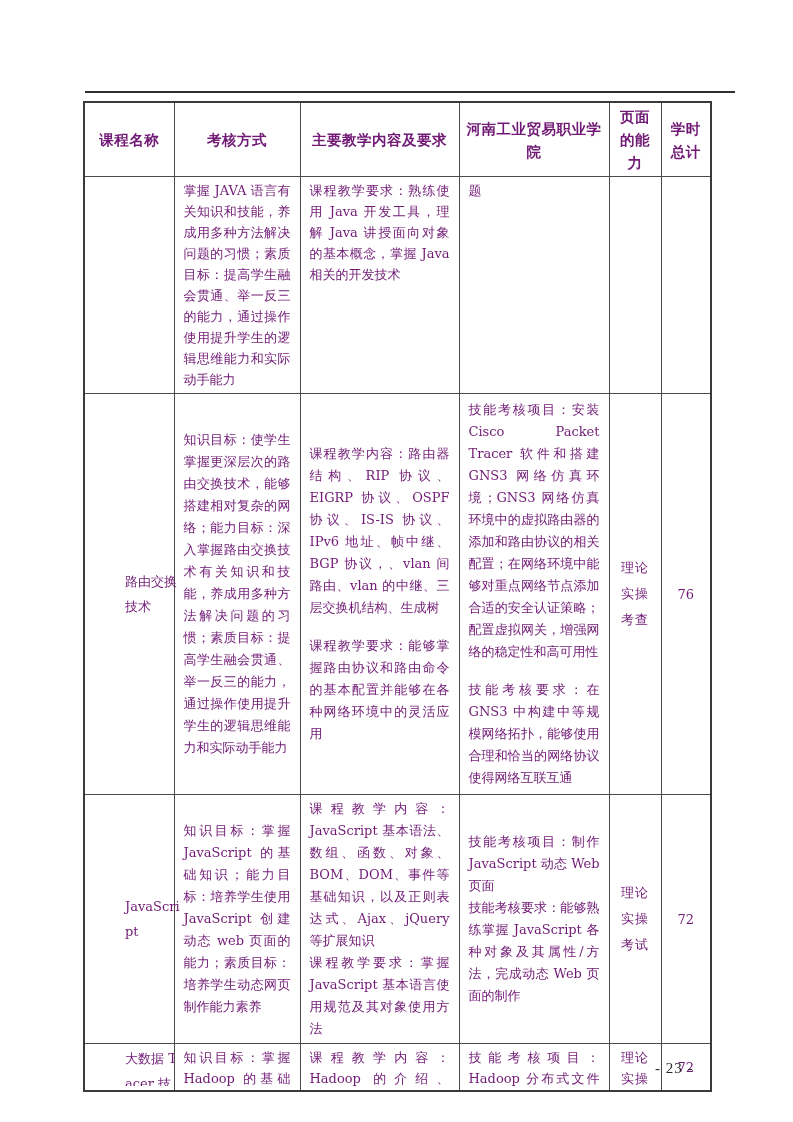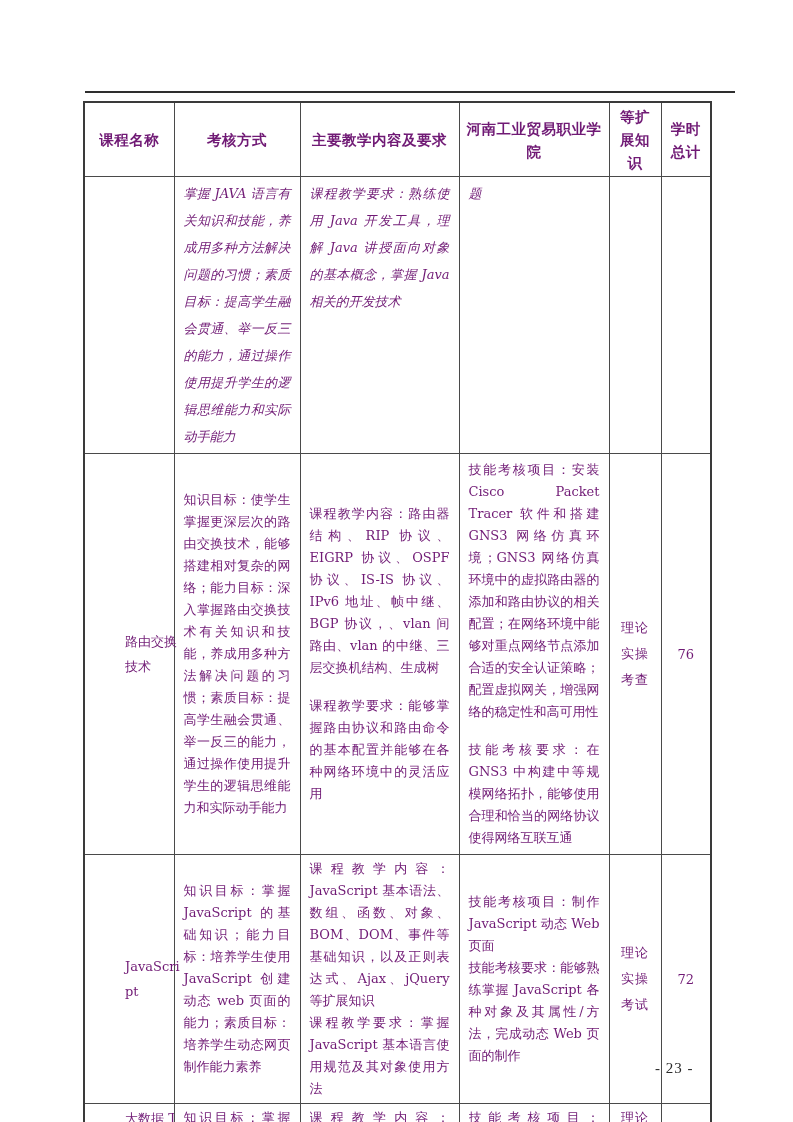--- a/index.html
+++ b/index.html
@@ -36,21 +36,21 @@
 
   th {
     font-weight:bold; font-size:14.5px; line-height:23px;
     text-align:center; vertical-align:middle; padding:2px 5px;
     letter-spacing:0.5px;
   }
 
   td { vertical-align:middle; }
   td.txt { padding:3px 9px; text-align:justify; line-height:22px; }
   td.top { vertical-align:top; }
-  td.lh21 { line-height:27px;font-style:italic; }
+  td.lh21 { line-height:21px; }
   td.course { padding:2px 0 2px 12px; }
   .cname { width:62px; word-break:break-all; line-height:25px; text-align:left;margin-left:28px; }
   td.center { text-align:center; vertical-align:middle; padding:2px; }
   td.method div { line-height:26px; letter-spacing:1px; }
   .gap p + p { margin-top:16px; }
   .clip { height:40px; overflow:hidden; }
   td.method .clip div { line-height:21px; }
   td.txt .clip { line-height:21px; }
 
   .row-h  { height:47px; }
@@ -79,21 +79,21 @@
       <col style="width:150px">
         <col style="width:52px">
         <col style="width:50px">
     </colgroup>
     <thead>
       <tr class="row-h">
         <th>课程名称</th>
         <th>考核方式</th>
         <th>主要教学内容及要求</th>
         <th>河南工业贸易职业学院</th>
-        <th>等扩展知识</th>
+        <th>页面的能力</th>
         <th>学时总计</th>
       </tr>
     </thead>
     <tbody>
 
       <tr class="row-0">
         <td class="course top">
           <div class="cname"></div>
         </td>
         <td class="txt top lh21">

